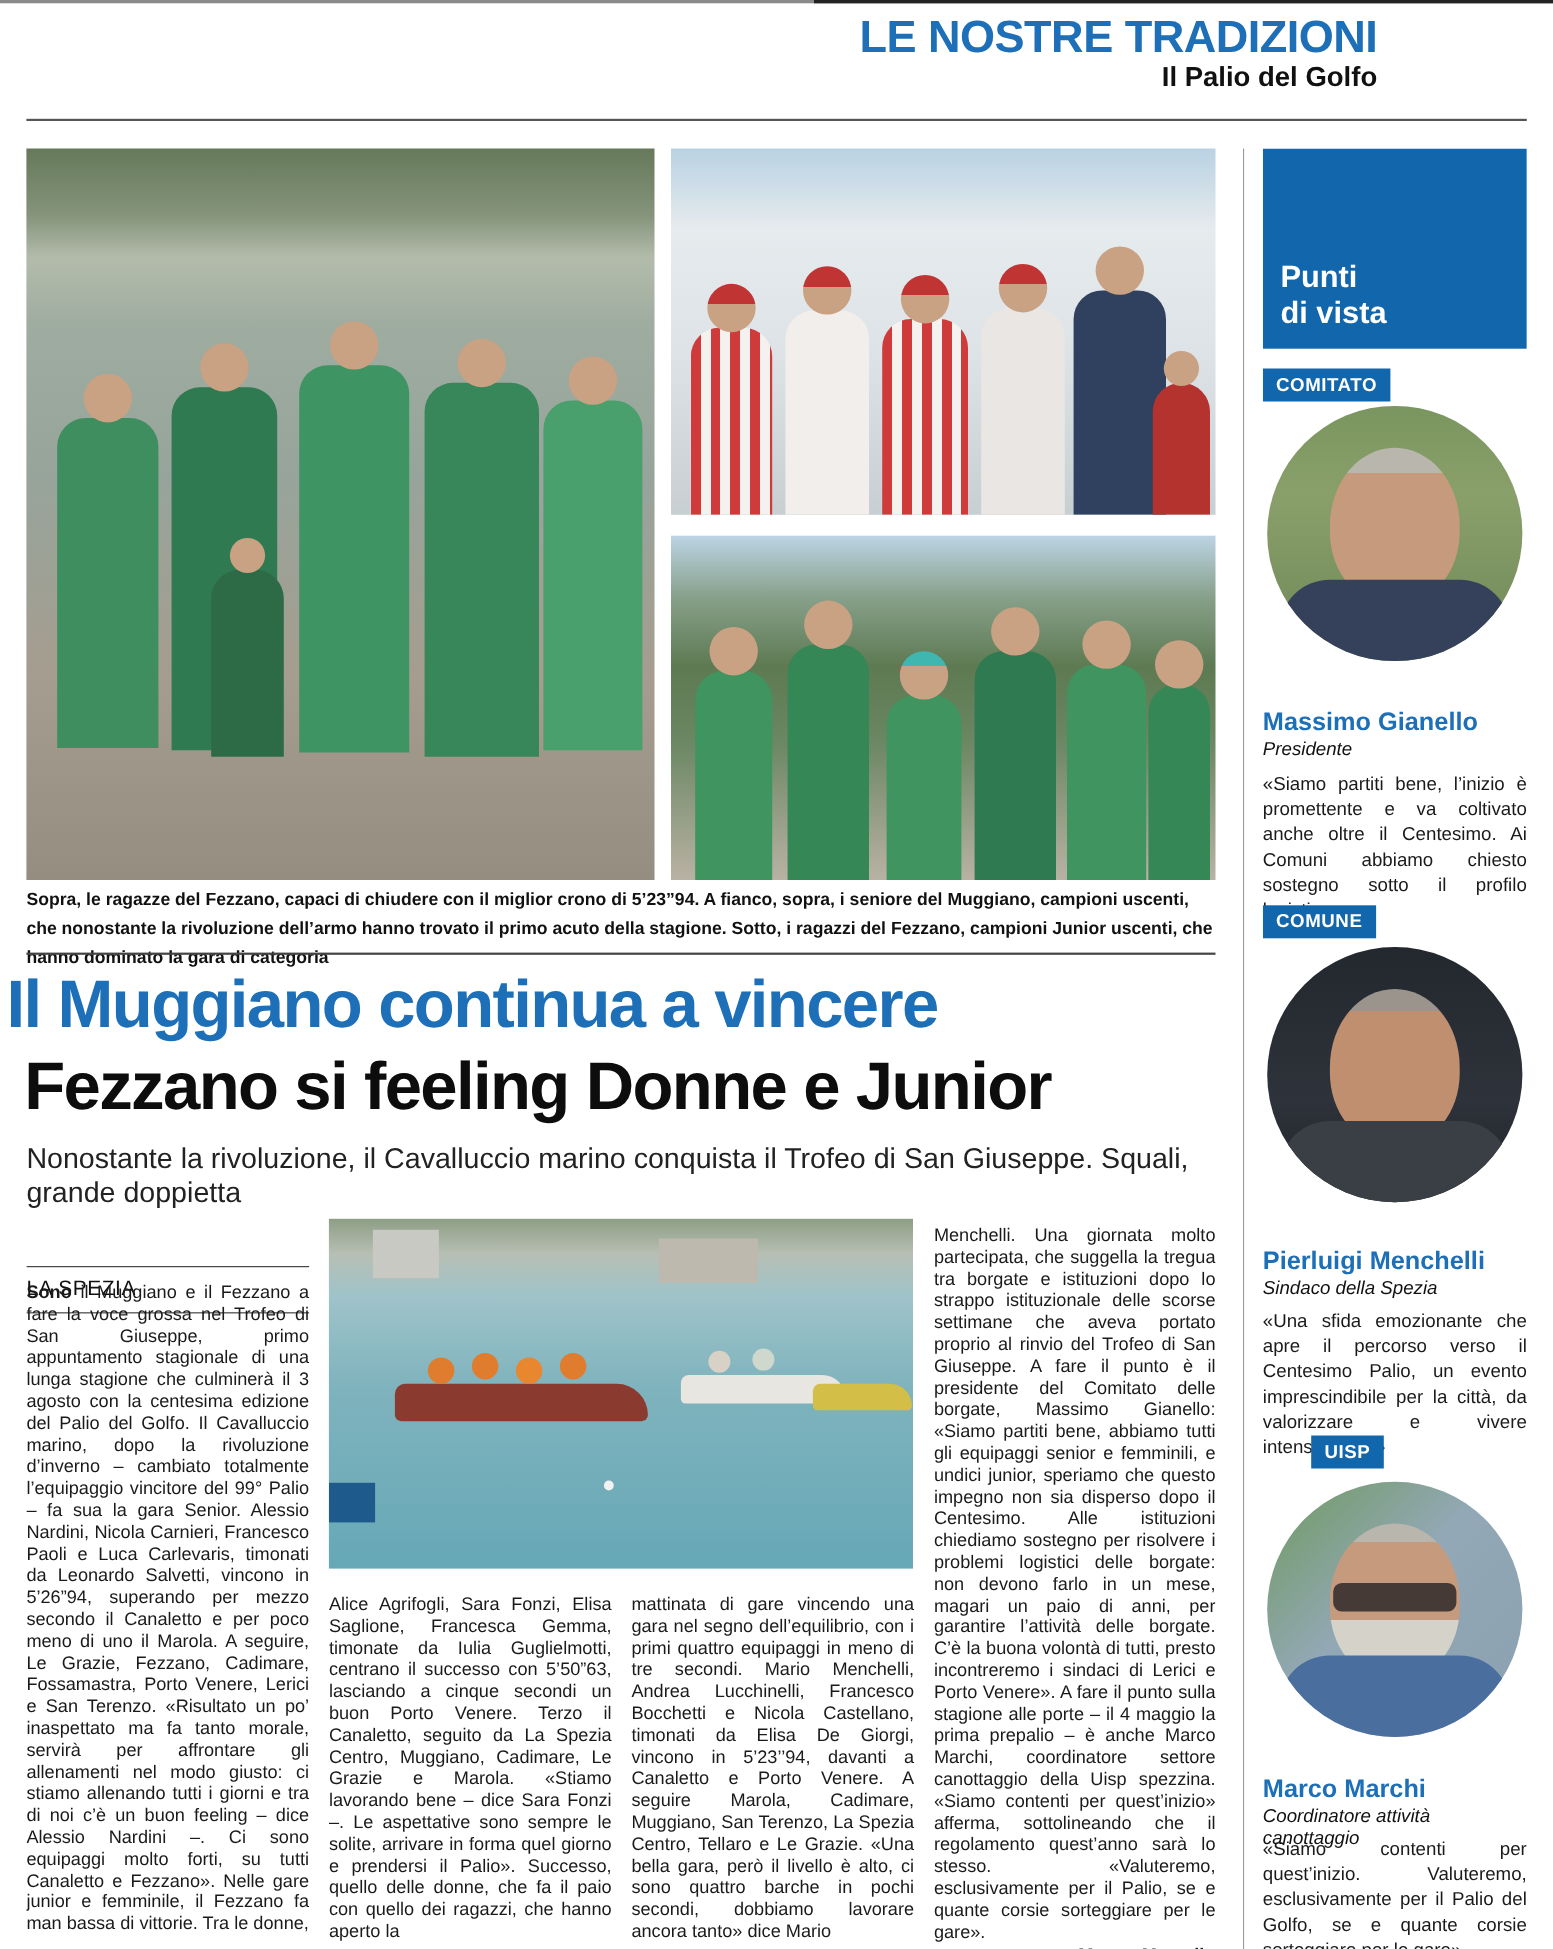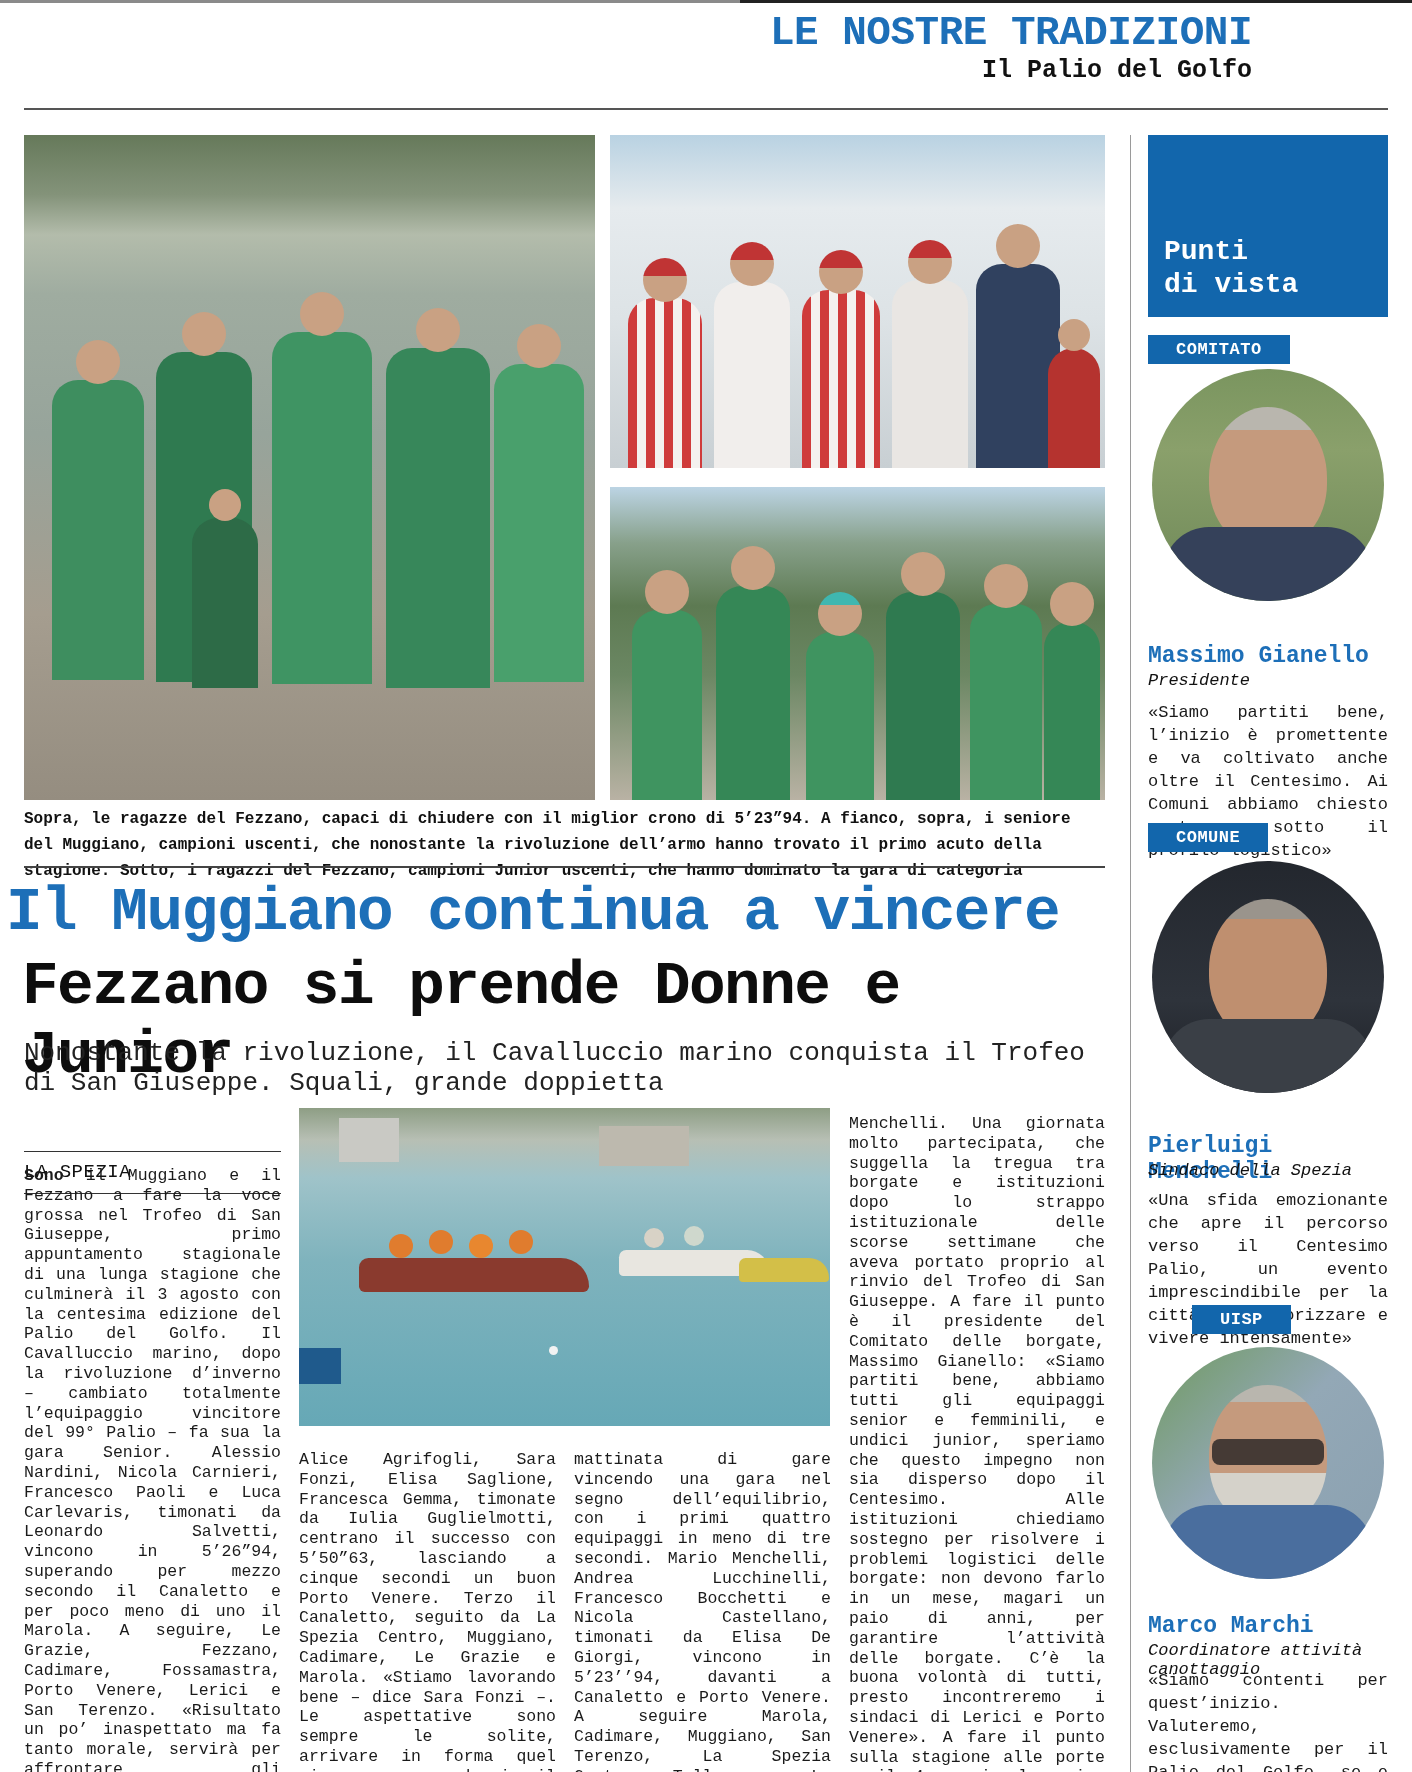--- a/index.html
+++ b/index.html
@@ -1,20 +1,20 @@
 <!DOCTYPE html>
 <html lang="it" style="--accent: #1d6fb8; --panel: #1266ac;"><head>
 <meta charset="utf-8">
 <style>
   * { margin:0; padding:0; box-sizing:border-box; }
   html,body { background:#e8e8e8; }
   .page {
     position:relative; width:1412px; height:1772px; margin:0 auto;
     background:#ffffff; overflow:hidden;
-    font-family:Liberation Mono, monospace; color:#1a1a1a;
+    font-family:Liberation Sans, sans-serif; color:#1a1a1a;
   }
   
   .top-rule   { position:absolute; left:0;   top:0;    width:1412px; height:3px; background:#8a8a8a; }
   .top-rule-dark { position:absolute; left:740px; top:0; width:672px; height:3px; background:#222; }
   .header-rule{ position:absolute; left:24px; top:108px; width:1364px; height:2px; background:#555; }
   .caption-rule{ position:absolute; left:24px; top:866px; width:1081px; height:1.5px; background:#444; }
   .v-divider  { position:absolute; left:1130px; top:135px; width:1px; height:1637px; background:#9a9a9a; }
   
   .kicker { position:absolute; right:160px; top:10px; font-size:41px; font-weight:bold;
             letter-spacing:-0.5px; color:var(--accent,#1d6fb8); }
@@ -58,21 +58,21 @@
   #col4 { left:825px; top:14px; width:256px; }
   .lead-word { font-weight:bold; }
   .byline { display:block; text-align:right; font-weight:bold; margin-top:2px; }
   #ph-regatta { left:275px; top:8px; width:531px; height:318px; }
   
   .sidebar { position:absolute; left:1148px; top:135px; width:240px; height:1637px; overflow:hidden; }
   .panel-title { position:absolute; left:0; top:0; width:240px; height:182px;
                  background:var(--panel,#1266ac); color:#fff; font-weight:bold; font-size:28px;
                  line-height:33px; padding:16px; display:flex; align-items:flex-end; }
   .badge { position:absolute; left:0; background:var(--panel,#1266ac); color:#fff;
-           font-weight:bold; font-size:17px; letter-spacing:0.5px; padding:5px 28px; }
+           font-weight:bold; font-size:17px; letter-spacing:0.5px; padding:5px 12px; }
   .portrait { position:absolute; left:4px; width:232px; height:232px; border-radius:50%; overflow:hidden; }
   .p-face { position:absolute; left:50%; transform:translateX(-50%); top:38px;
             width:118px; height:142px; border-radius:50% 50% 46% 46%; }
   .p-torso{ position:absolute; left:50%; transform:translateX(-50%); bottom:-18px;
             width:210px; height:92px; border-radius:46px 46px 0 0; }
   .glasses{ position:absolute; left:50%; transform:translateX(-50%); top:92px;
             width:112px; height:26px; border-radius:8px; background:rgba(25,25,30,0.75); }
   .s-name { position:absolute; left:0; width:240px; font-size:23px; font-weight:bold;
             color:var(--accent,#1d6fb8); }
   .s-role { position:absolute; left:0; width:240px; font-size:17px; font-style:italic; color:#111; }
@@ -151,21 +151,21 @@
       </div>
     <div class="fig" style="left:434px; bottom:0; width:56px; height:178px; background:#358756;">
         <span class="head"></span>
       </div>
   </div>
 
   <div class="caption">Sopra, le ragazze del Fezzano, capaci di chiudere con il miglior crono di 5’23”94. A fianco, sopra, i seniore del Muggiano, campioni uscenti, che nonostante la rivoluzione dell’armo hanno trovato il primo acuto della stagione. Sotto, i ragazzi del Fezzano, campioni Junior uscenti, che hanno dominato la gara di categoria</div>
   <div class="caption-rule"></div>
 
   <div class="headline-main">Il Muggiano continua a vincere</div>
-  <div class="headline-sub">Fezzano si prende Donne e Junior</div>
+  <div class="headline-sub">Fezzano si feeling Donne e Junior</div>
   <div class="deck">Nonostante la rivoluzione, il Cavalluccio marino conquista il Trofeo di San Giuseppe. Squali, grande doppietta</div>
 
   <div class="article">
     <div class="place-kicker">LA SPEZIA</div>
 
     <p class="col" id="col1"><span class="lead-word">Sono</span><span> il Muggiano e il Fezzano a fare la voce grossa nel Trofeo di San Giuseppe, primo appuntamento stagionale di una lunga stagione che culminerà il 3 agosto con la centesima edizione del Palio del Golfo. Il Cavalluccio marino, dopo la rivoluzione d’inverno – cambiato totalmente l’equipaggio vincitore del 99° Palio – fa sua la gara Senior. Alessio Nardini, Nicola Carnieri, Francesco Paoli e Luca Carlevaris, timonati da Leonardo Salvetti, vincono in 5’26”94, superando per mezzo secondo il Canaletto e per poco meno di uno il Marola. A seguire, Le Grazie, Fezzano, Cadimare, Fossamastra, Porto Venere, Lerici e San Terenzo. «Risultato un po’ inaspettato ma fa tanto morale, servirà per affrontare gli allenamenti nel modo giusto: ci stiamo allenando tutti i giorni e tra di noi c’è un buon feeling – dice Alessio Nardini –. Ci sono equipaggi molto forti, su tutti Canaletto e Fezzano». Nelle gare junior e femminile, il Fezzano fa man bassa di vittorie. Tra le donne,</span></p>
 
     <div class="photo" id="ph-regatta">
       <div style="position:absolute;left:40px;top:10px;width:60px;height:44px;background:#c9c9c4;"></div>
       <div style="position:absolute;left:300px;top:18px;width:90px;height:40px;background:#bdb9ae;"></div>

